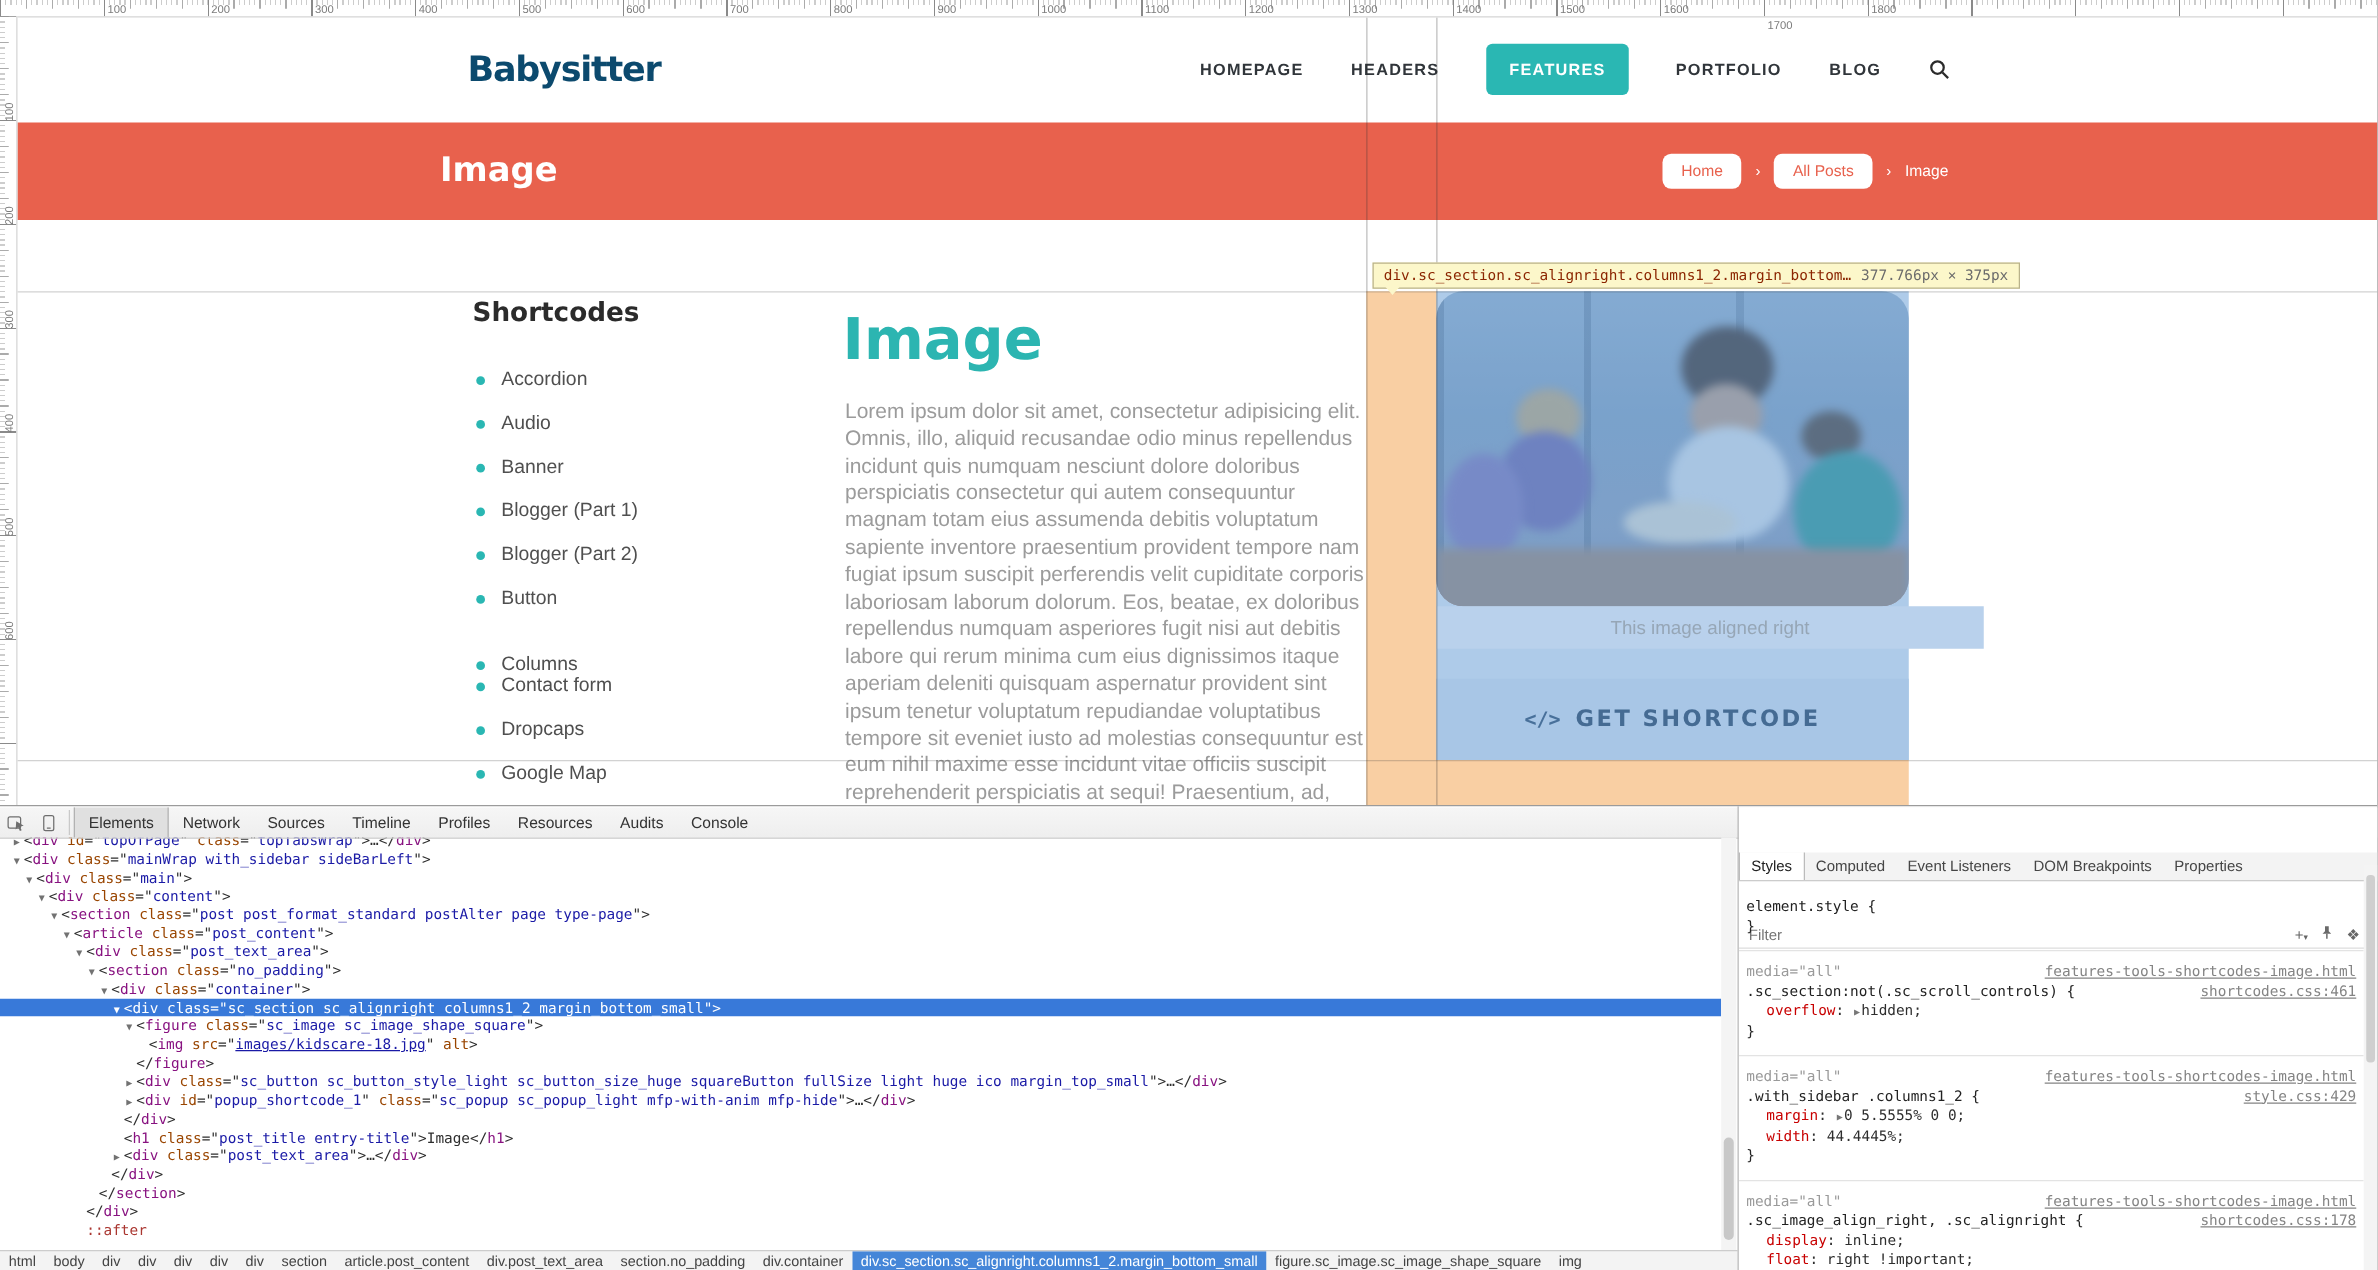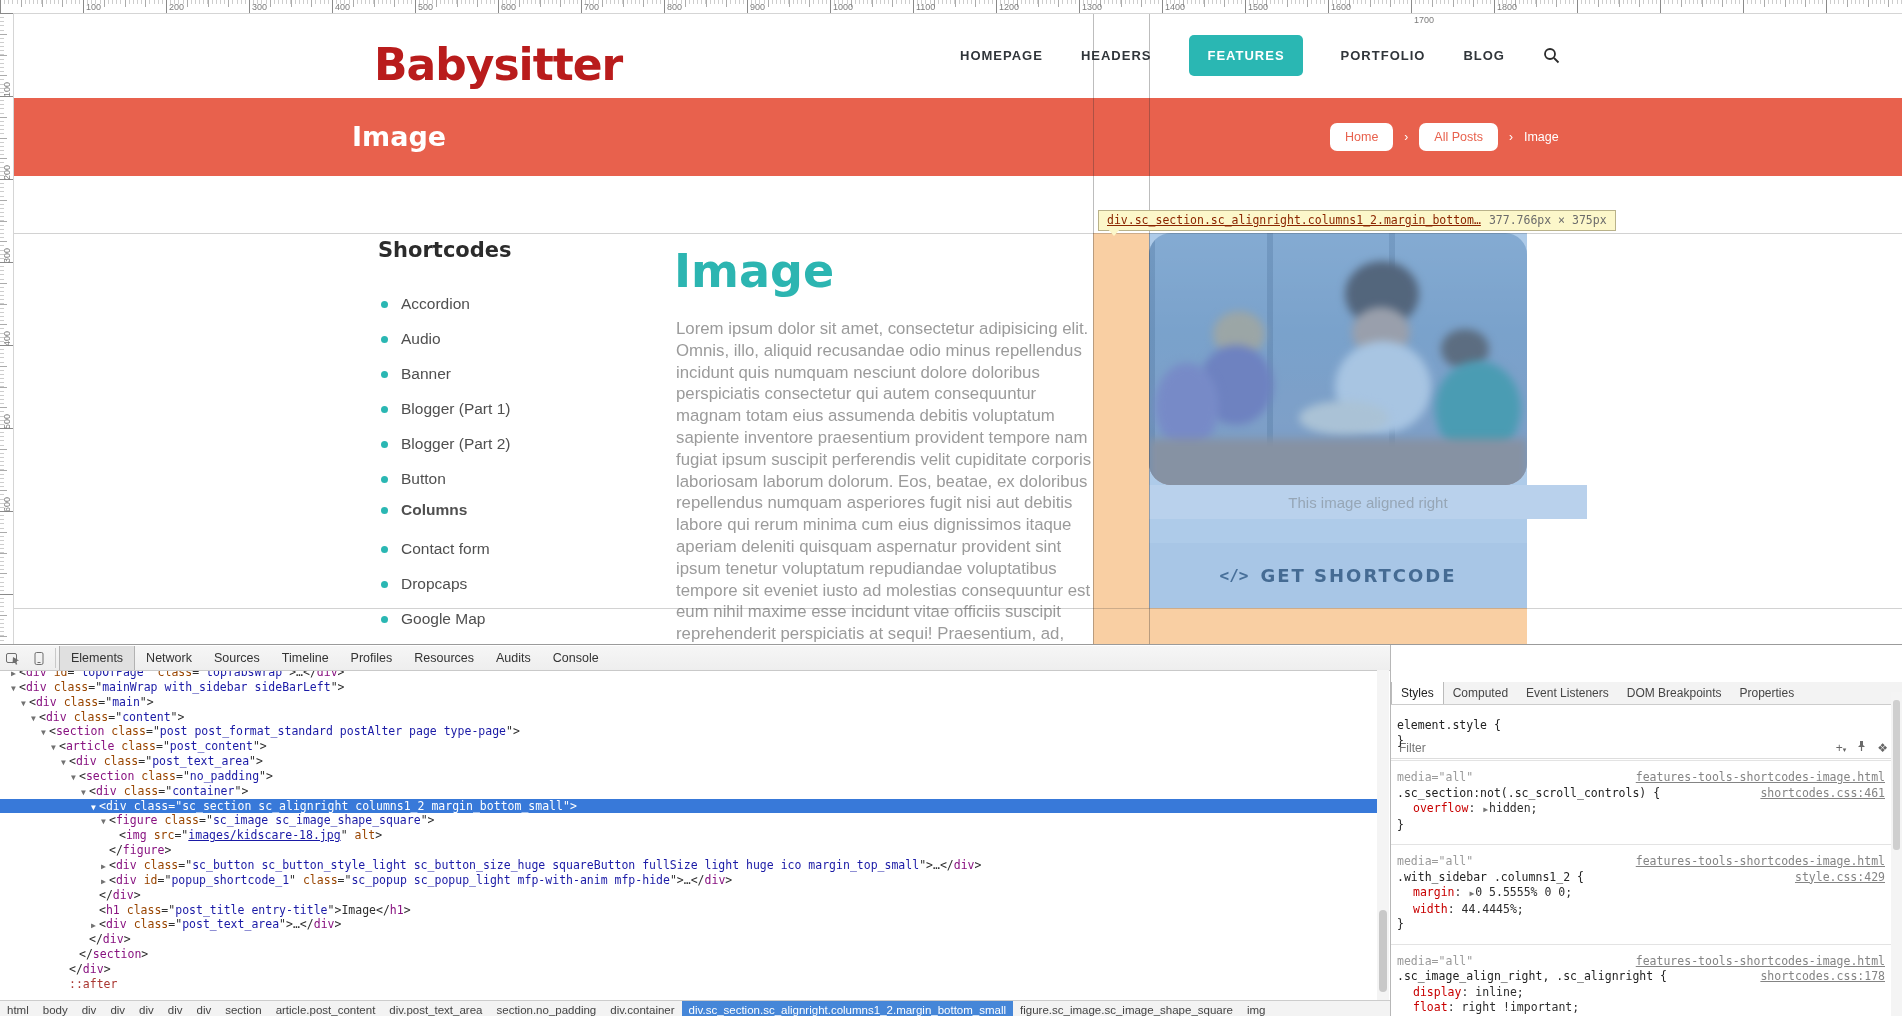--- a/index.html
+++ b/index.html
@@ -20,21 +20,21 @@
       repeating-linear-gradient(to bottom,#8a8a8a 0 1px,transparent 1px 83px),
       repeating-linear-gradient(to bottom,#ababab 0 1px,transparent 1px 20.75px),
       repeating-linear-gradient(to bottom,#cdcdcd 0 1px,transparent 1px 4.15px);
     background-size:13px 100%,7px 100%,4px 100%;background-repeat:no-repeat;}
   .rlabel{position:absolute;font-size:9px;color:#7c7c7c;top:2px;white-space:nowrap;}
   .rlabel-v{position:absolute;font-size:9px;color:#7c7c7c;left:2px;white-space:nowrap;
     transform:rotate(-90deg);transform-origin:left top;}
 
   
   .site-header{position:absolute;left:0;top:13px;width:1902px;height:85px;background:#fff;}
-  .logo{position:absolute;left:374px;top:26px;font-size:44px;font-weight:800;color:#b91c1c;
+  .logo{position:absolute;left:374px;top:26px;font-size:28px;font-weight:800;color:#0c4a6e;
     font-family:"DejaVu Sans",sans-serif;letter-spacing:-1px;text-align:center;}
   .nav{position:absolute;left:960px;top:0;height:85px;display:flex;align-items:center;gap:38px;}
   .nav-item{font-size:13px;font-weight:700;letter-spacing:1px;color:#30353a;cursor:pointer;white-space:nowrap;}
   .nav-item.active{background:#2ab7b3;color:#fff;padding:13px 18px;border-radius:5px;}
   .search-btn svg{display:block;}
 
   
   .banner{position:absolute;left:0;top:98px;width:1902px;height:78px;background:#e8614d;}
   .banner-title{position:absolute;left:352px;top:23px;font-size:27px;font-weight:800;color:#fff;
     font-family:"DejaVu Sans",sans-serif;}
@@ -74,21 +74,21 @@
   .get-btn .code-glyph{color:#48709a;font-size:16px;font-weight:700;font-family:"DejaVu Sans Mono",monospace;}
   .get-btn .get-label{color:#456b93;font-size:18px;font-weight:800;letter-spacing:2px;
     font-family:"DejaVu Sans",sans-serif;}
 
   .vguide{position:absolute;top:13px;height:631px;width:1px;background:rgba(50,50,50,.32);z-index:3;}
   .hguide{position:absolute;left:0;width:1902px;height:1px;background:rgba(50,50,50,.22);z-index:3;}
 
   .tooltip{position:absolute;left:1098px;top:210px;z-index:6;background:#fcf7ca;border:1px solid #b9b28a;
     padding:2px 8px 3px;font-family:"DejaVu Sans Mono",monospace;font-size:11.5px;white-space:nowrap;
     display:inline-flex;gap:8px;}
-  .tt-sel{color:#8b2500;text-decoration:underline;}
+  .tt-sel{color:#8b2500;}
   .tt-dim{color:#6b6b6b;}
   .tt-arrow{position:absolute;left:1107px;top:228px;width:0;height:0;z-index:6;
     border-left:7px solid transparent;border-right:7px solid transparent;border-top:8px solid #fcf7ca;}
 
   
   .devtools{position:absolute;left:0;top:644px;width:1902px;height:372px;background:#fff;z-index:10;
     border-top:1px solid #9b9b9b;font-family:"Liberation Sans",sans-serif;}
   .dt-toolbar{position:absolute;left:0;top:1px;width:1902px;height:24px;
     background:linear-gradient(#f6f6f6,#eeeeee);border-bottom:1px solid #c9c9c9;z-index:12;
     display:flex;align-items:stretch;}
@@ -225,21 +225,21 @@
         <span class="sb-label">Blogger (Part 1)</span>
       </div>
       <div class="sb-item" style="top: 435px;">
         <span class="sb-dot"></span>
         <span class="sb-label">Blogger (Part 2)</span>
       </div>
       <div class="sb-item" style="top: 470px;">
         <span class="sb-dot"></span>
         <span class="sb-label">Button</span>
       </div>
-      <div class="sb-item" style="top: 501px; font-weight: bold;">
+      <div class="sb-item" style="top: 523px;">
         <span class="sb-dot"></span>
         <span class="sb-label">Columns</span>
       </div>
       <div class="sb-item" style="top: 540px;">
         <span class="sb-dot"></span>
         <span class="sb-label">Contact form</span>
       </div>
       <div class="sb-item" style="top: 575px;">
         <span class="sb-dot"></span>
         <span class="sb-label">Dropcaps</span>

